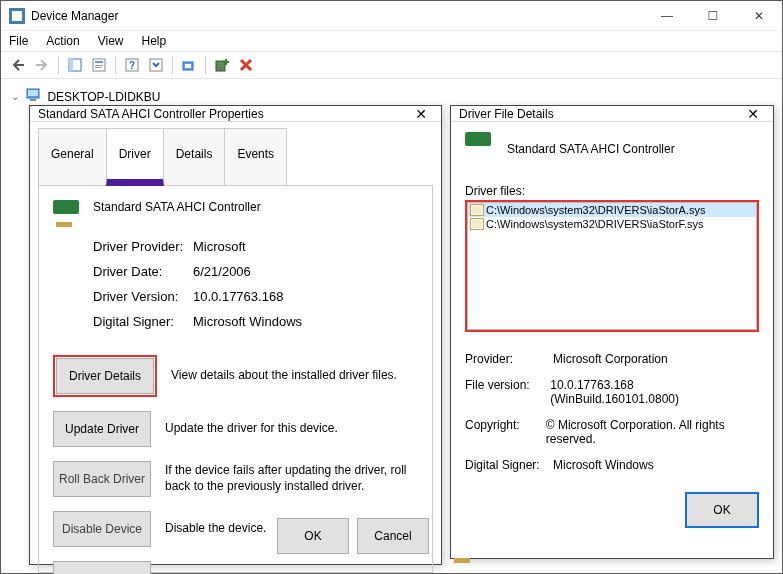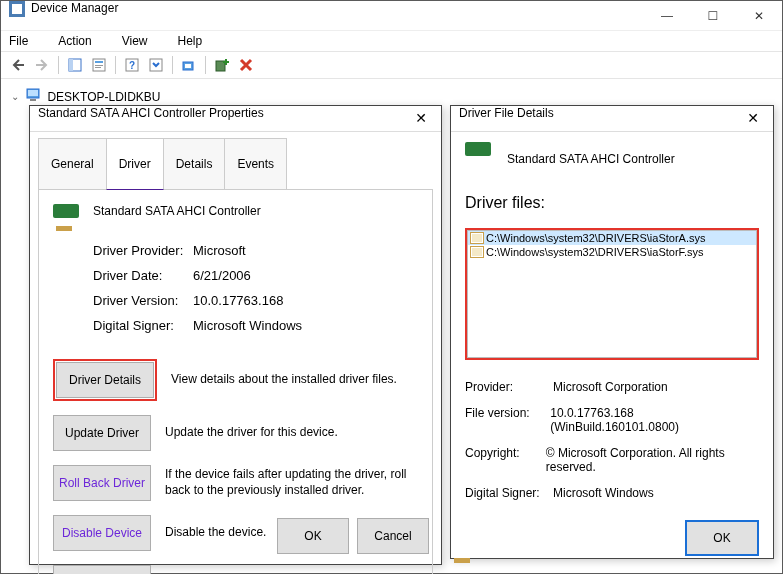--- a/index.html
+++ b/index.html
@@ -1,65 +1,65 @@
 <!DOCTYPE html>
 <html><head>
 <meta charset="utf-8">
 <style>
 *{box-sizing:border-box;margin:0;padding:0}
 body{font-family:"Segoe UI",Tahoma,sans-serif;font-size:12px;color:#000;background:#fff;width:783px;height:574px;position:relative;overflow:hidden}
 .window{position:absolute;top:0;left:0;width:783px;height:574px;border:1px solid #5a5a5a;background:#fff}
-.titlebar{height:30px;display:flex;align-items:flex-start;padding-left:8px;border-bottom:1px solid #eee}
+.titlebar{height:30px;display:flex;align-items:center;padding-left:8px;border-bottom:1px solid #eee}
 .titlebar .ico{width:16px;height:16px;margin-right:6px;background:#4a7cb3;position:relative}
 .titlebar .ico::after{content:"";position:absolute;inset:3px;background:#fff}
 .titlebar .ttl{flex:1;font-size:12px}
 .winbtns{display:flex;height:100%}
 .winbtn{width:46px;display:flex;align-items:center;justify-content:center;color:#444;font-family:Arial}
 .winbtn.cls{color:#333}
-.menubar{height:20px;display:flex;align-items:center;padding-left:8px;gap:30px;font-size:12px}
+.menubar{height:20px;display:flex;align-items:center;padding-left:8px;gap:18px;font-size:12px}
 .tbar{height:28px;border-top:1px solid #e5e5e5;border-bottom:1px solid #e5e5e5;display:flex;align-items:center;padding-left:6px;gap:2px}
 .tbar .sep{width:1px;height:18px;background:#ccc;margin:0 3px}
 .tbtn{width:22px;height:22px;display:flex;align-items:center;justify-content:center}
 .tbtn svg{width:16px;height:16px}
 .tree{padding:8px 10px;font-size:12px}
 .tree .row{display:flex;align-items:center;gap:6px}
 .tree .chev{font-size:10px;color:#666}
 .pc-ico svg{width:16px;height:16px}
 
 .dlg{position:absolute;background:#fff;border:1px solid #444;box-shadow:2px 2px 8px rgba(0,0,0,.2)}
-.dlg .dtb{height:26px;display:flex;padding:0 8px;border-bottom:1px solid #ddd}
+.dlg .dtb{height:16px;display:flex;align-items:center;padding:0 8px;border-bottom:1px solid #ddd}
 .dlg .dtb .dttl{flex:1;font-size:12px}
 .dlg .xbtn{width:24px;height:24px;display:flex;align-items:center;justify-content:center;font-size:14px}
 .props{left:28px;top:104px;width:413px;height:460px}
 .tabs{display:flex;margin:6px 8px -1px 8px;font-size:12px}
 .tab{padding:18px 12px;border:1px solid #ccc;border-bottom:none;background:#f7f7f7;margin-right:-1px;position:relative}
-.tab.active{background:#fff;border-bottom:1px solid #4c1d95;z-index:2}
+.tab.active{background:#fff;border-bottom:7px solid #4c1d95;z-index:2}
 .tabbody{margin:0 8px 8px 8px;border:1px solid #ccc;padding:12px 14px;height:388px;position:relative}
 .cardico{width:28px;height:22px;position:absolute;left:14px;top:14px}
 .cardico .bd{width:26px;height:14px;background:#2a7d3a;border-radius:2px;position:relative}
 .cardico .pins{position:absolute;bottom:-5px;left:3px;width:16px;height:5px;background:#caa04a}
 .devname{margin-left:40px;font-size:12px;padding-top:2px}
 .kv{margin-left:40px;margin-top:25px;font-size:13px}
 .kv .r{display:flex;margin-bottom:10px}
 .kv .k{width:100px}
 .kv .v{flex:1}
 .btncol{margin-top:26px}
 .brow{display:flex;align-items:center;margin-bottom:14px}
 .wbtn{width:98px;height:36px;border:1px solid #adadad;background:#e1e1e1;font-size:12px;display:flex;align-items:center;justify-content:center}
-.wbtn.dis{color:#6d28d9}
+.wbtn.dis{color:#404040}
 .brow .desc{flex:1;margin-left:14px;font-size:12px;line-height:1.3}
 .hlbox{border:2px solid #e3342b;padding:1px}
 .dlgfoot{position:absolute;right:12px;bottom:10px;display:flex;gap:8px}
 .dlgfoot .wbtn{width:72px}
 
 .details{left:449px;top:104px;width:324px;height:454px}
 .details .body{padding:10px 14px}
 .details .cardico{position:static;margin-bottom:12px}
 .details .hdr{display:flex;align-items:center;gap:14px;margin-bottom:18px}
-.filelabel{font-size:16px;margin-bottom:16px}
+.filelabel{font-size:12px;margin-bottom:2px}
 .filebox{border:2px solid #e3342b;height:132px;background:#fff;margin-bottom:20px}
 .filelist{border:1px solid #bbb;height:128px;overflow:auto;font-size:11px}
 .fr{display:flex;align-items:center;padding:1px 2px;gap:2px}
 .fr.sel{background:#cde8ff}
 .fico{width:14px;height:12px;border:1px solid #caa04a;background:#fff;position:relative}
 .fico::before{content:"";position:absolute;left:1px;top:1px;right:1px;bottom:1px;background:#f4e9c8}
 .kv2{font-size:12px}
 .kv2 .r{display:flex;margin-bottom:12px}
 .kv2 .k{width:88px}
 .okfoot{display:flex;justify-content:flex-end;margin-top:20px}

